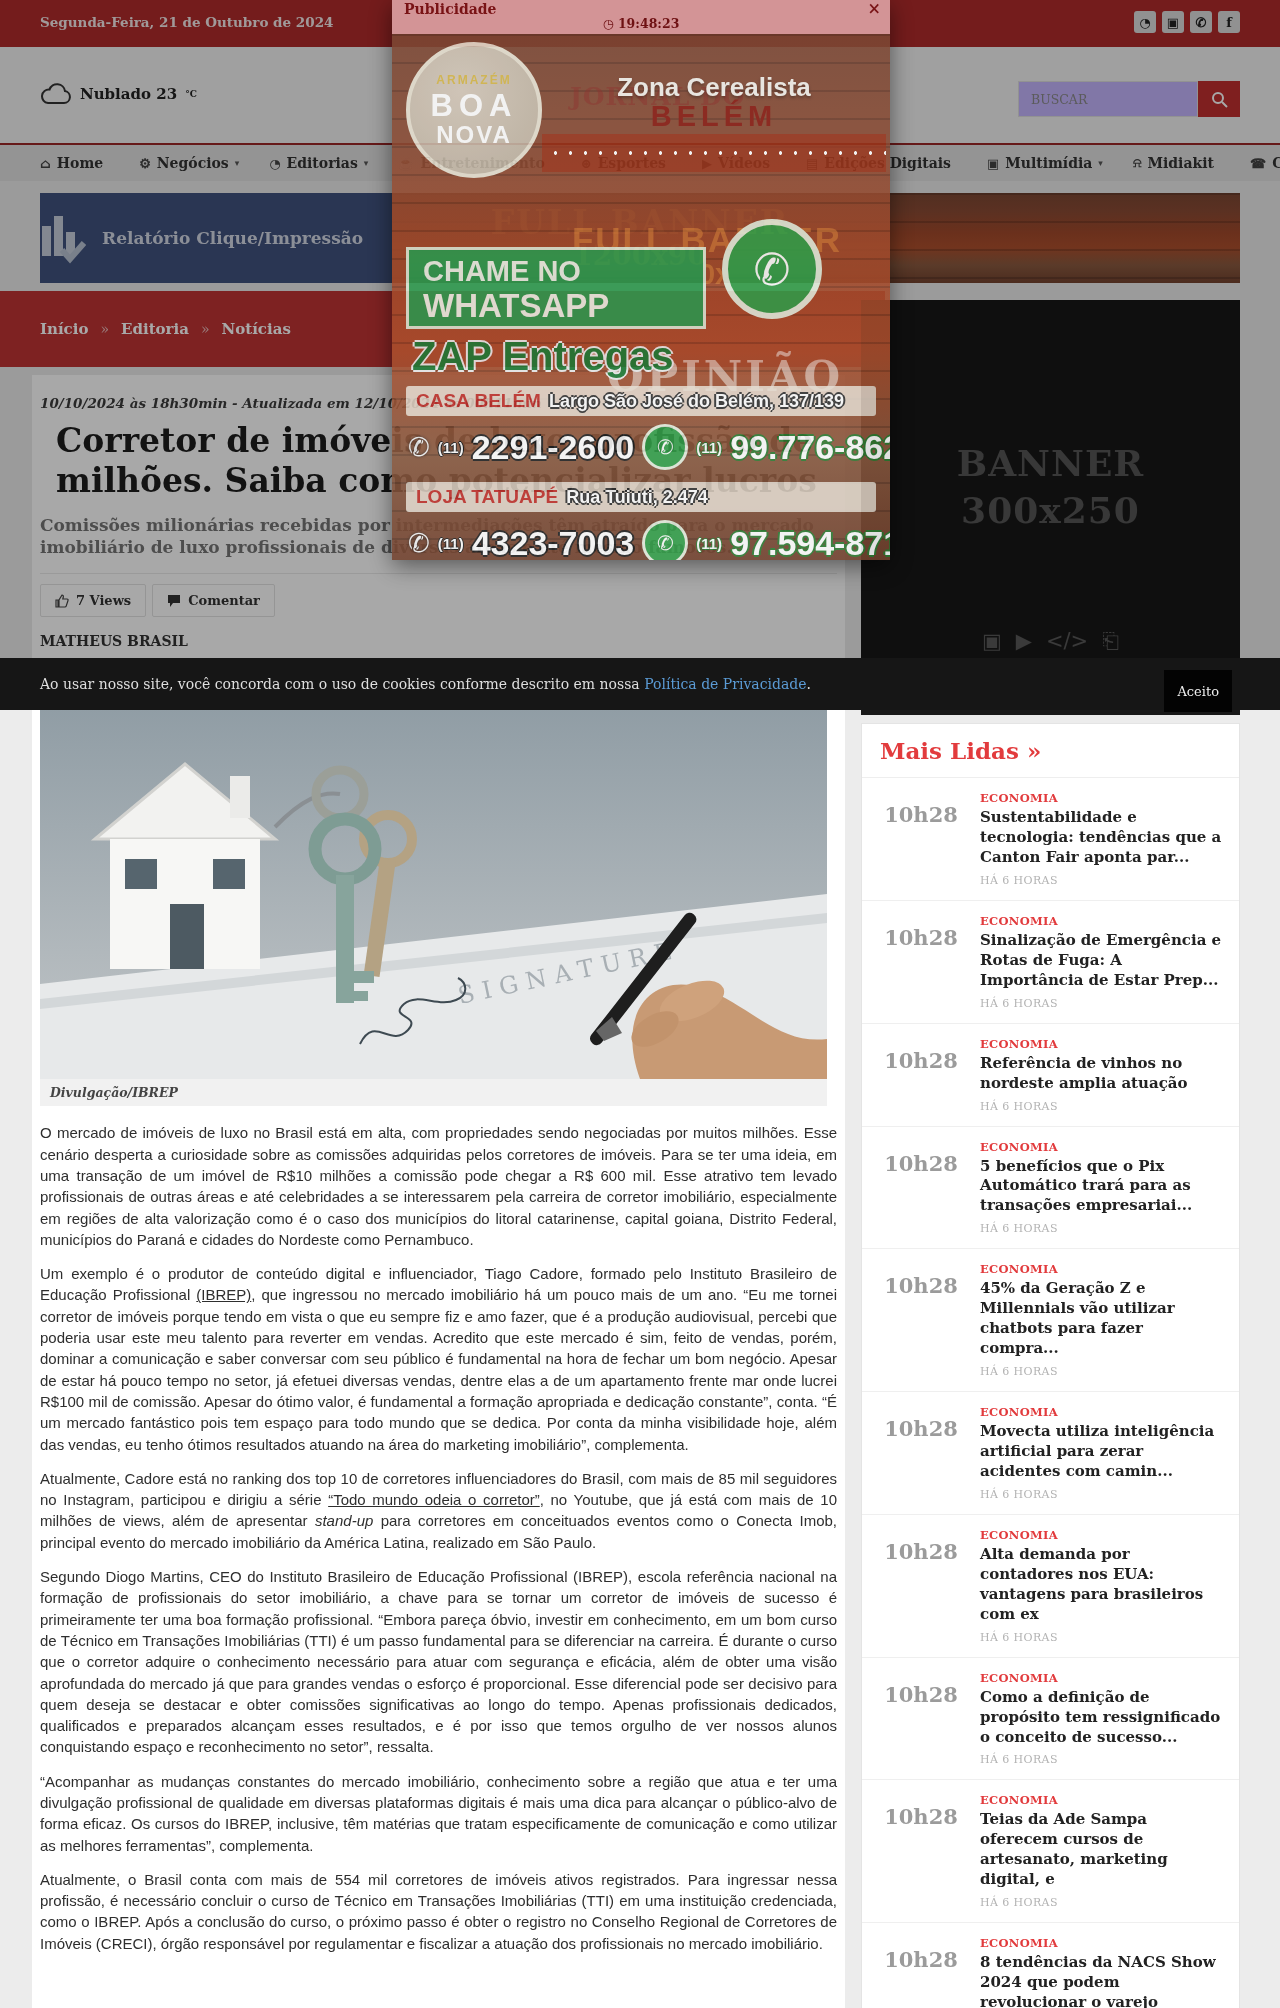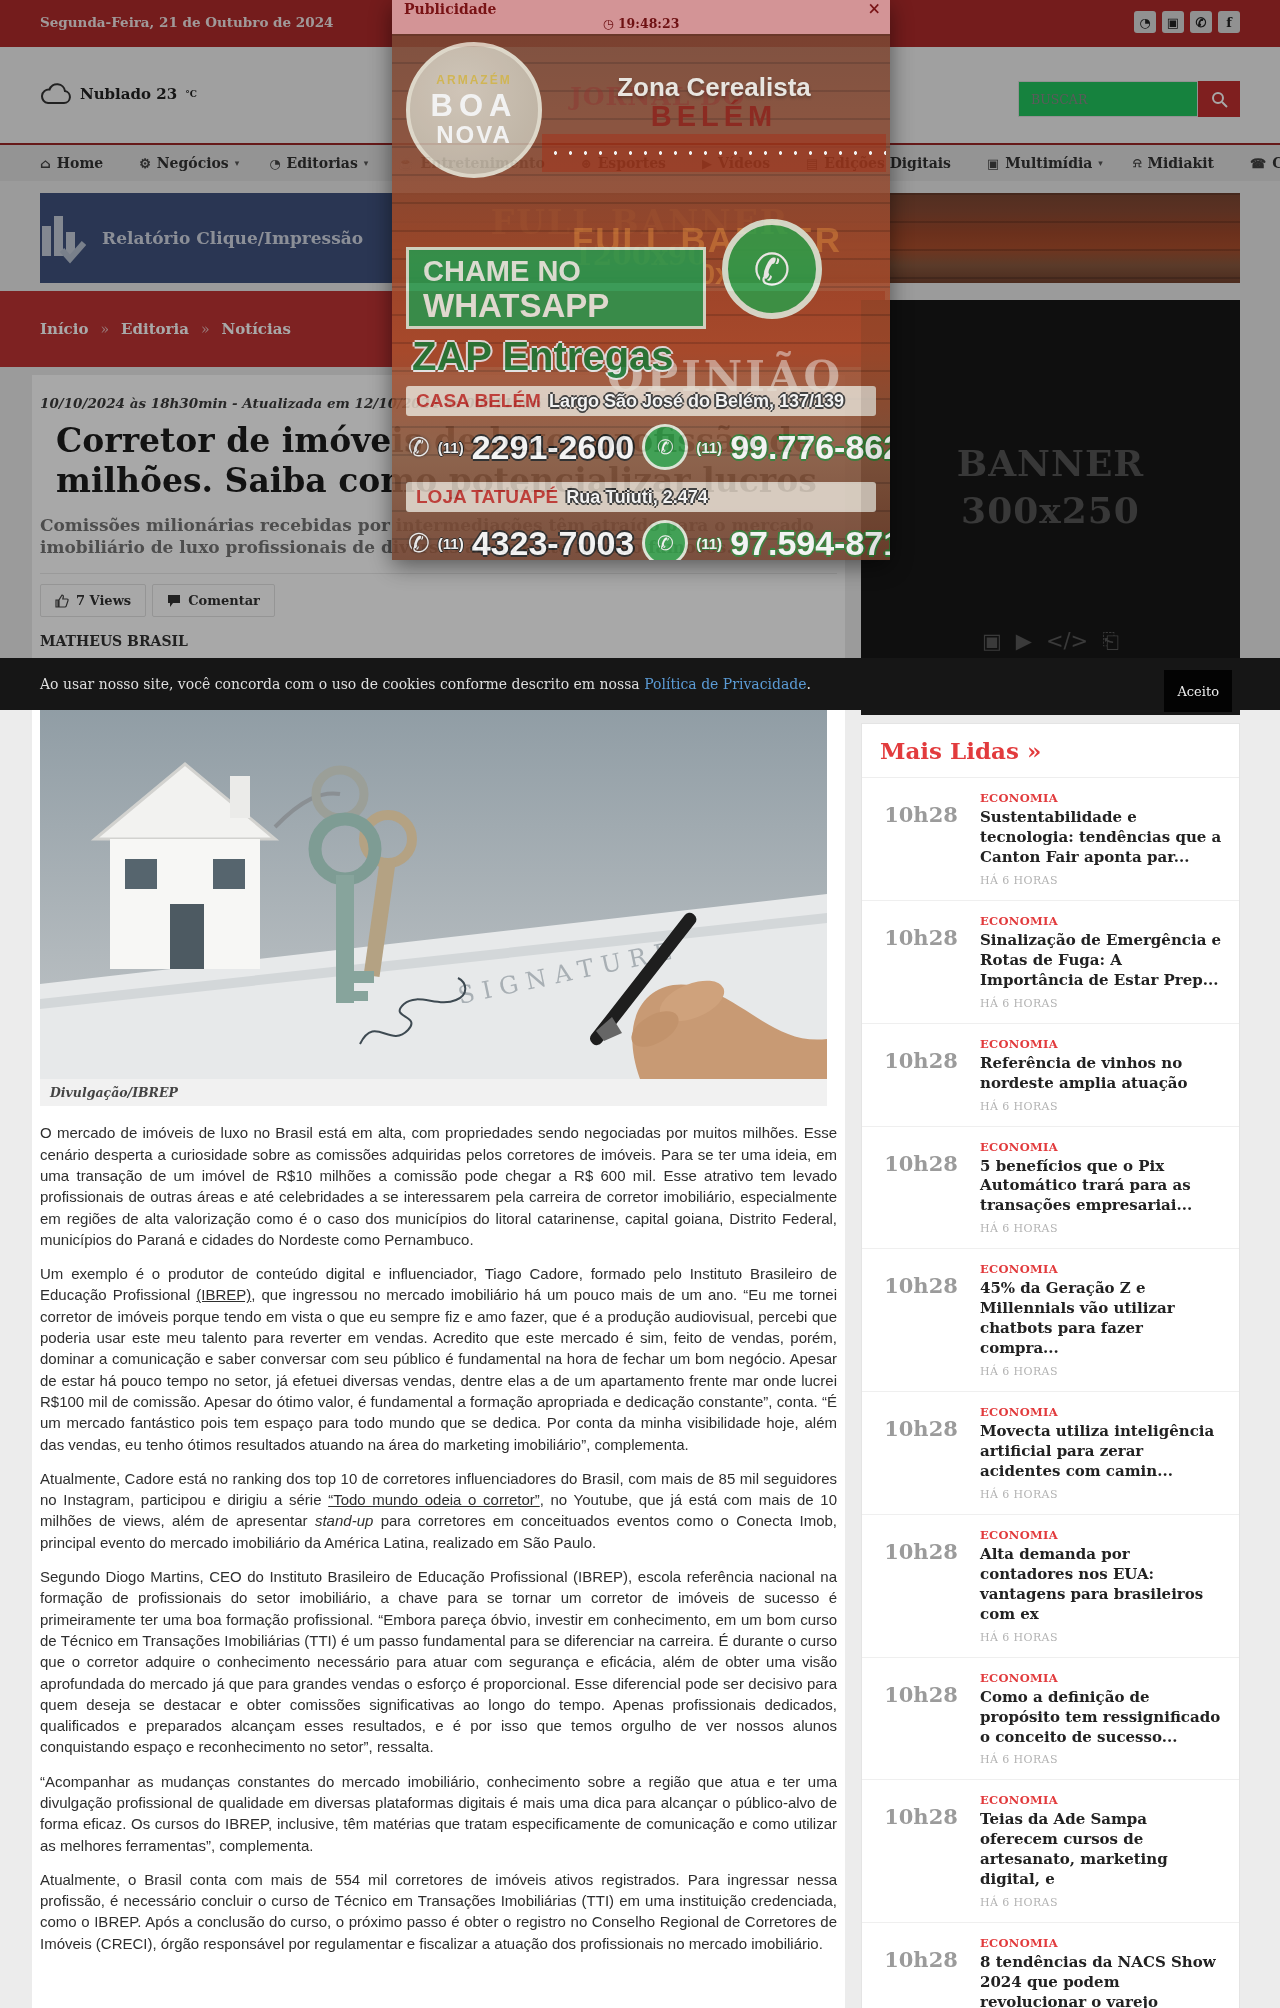--- a/index.html
+++ b/index.html
@@ -10,21 +10,21 @@
   .topbar-date{position:absolute;left:40px;top:14px;color:#f3e9e9;font-size:13.5px;font-weight:700;}
   .social{position:absolute;right:40px;top:11px;display:flex;gap:6px;}
   .social-box{width:22px;height:22px;background:#dcdcdc;border-radius:3px;display:flex;align-items:center;
               justify-content:center;font-size:13px;color:#222;font-weight:700;cursor:pointer;}
   
   .header{position:absolute;left:0;top:47px;width:1280px;height:96px;background:#f3f3f3;}
   .weather{position:absolute;left:40px;top:36px;display:flex;align-items:center;gap:8px;color:#222;
            font-size:15px;font-weight:700;}
   .weather sup{font-size:9px;}
   .search{position:absolute;right:40px;top:34px;display:flex;}
-  .search input{width:180px;height:36px;border:1px solid #dedede;background:#22c55e;box-sizing:border-box;
+  .search input{width:180px;height:36px;border:1px solid #dedede;background:#c4b5fd;box-sizing:border-box;
                 padding:8px 12px;font-family:"DejaVu Serif",serif;font-size:12.5px;color:#555;outline:none;}
   .search input::placeholder{color:#8a8a8a;}
   .search-btn{width:42px;height:36px;background:#c12f2f;border:0;display:flex;align-items:center;
               justify-content:center;cursor:pointer;}
   
   .nav{position:absolute;left:0;top:143px;width:1280px;height:38px;background:#e1e1e1;
        border-top:2px solid #9c2626;box-sizing:border-box;display:flex;align-items:center;
        padding-left:40px;gap:30px;}
   .nav-item{display:flex;align-items:center;gap:6px;font-size:14px;font-weight:700;color:#333;cursor:pointer;white-space:nowrap;}
   .nav-ic{font-size:13px;color:#444;}

